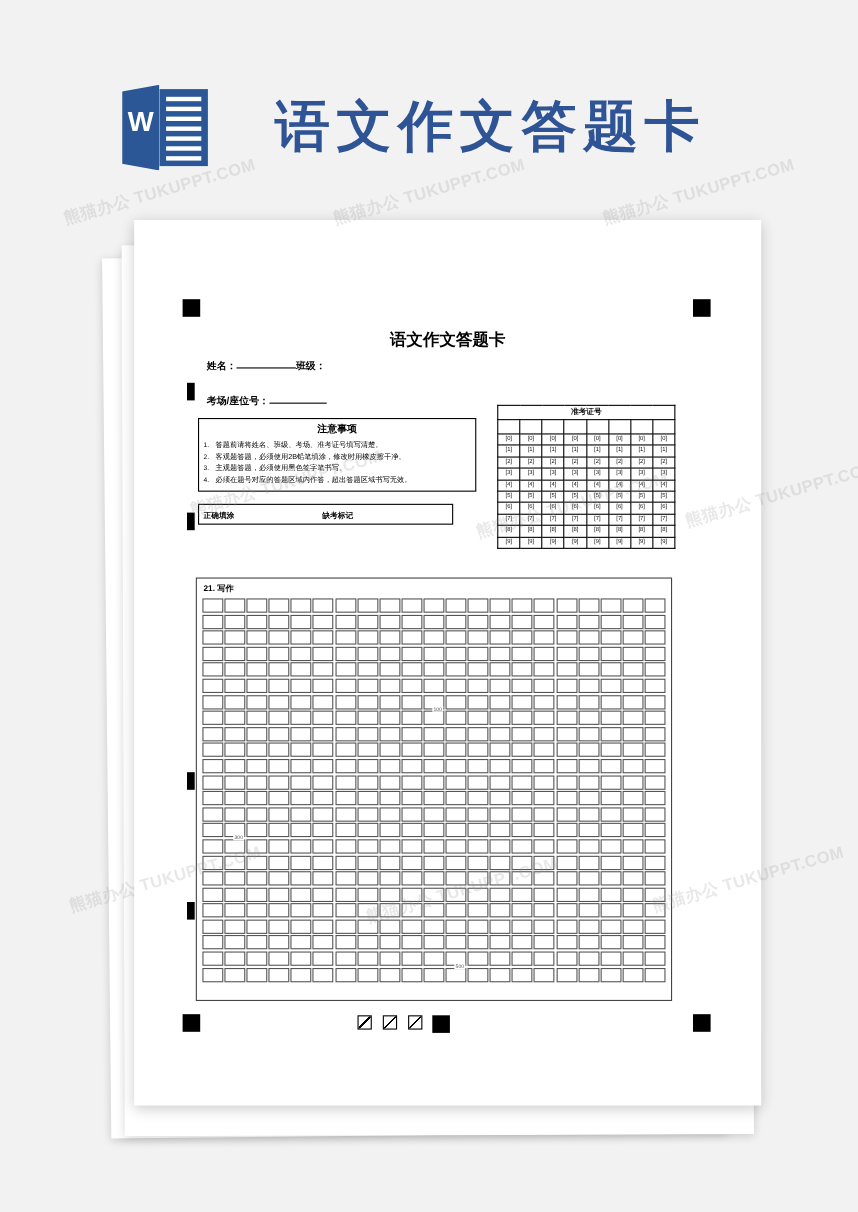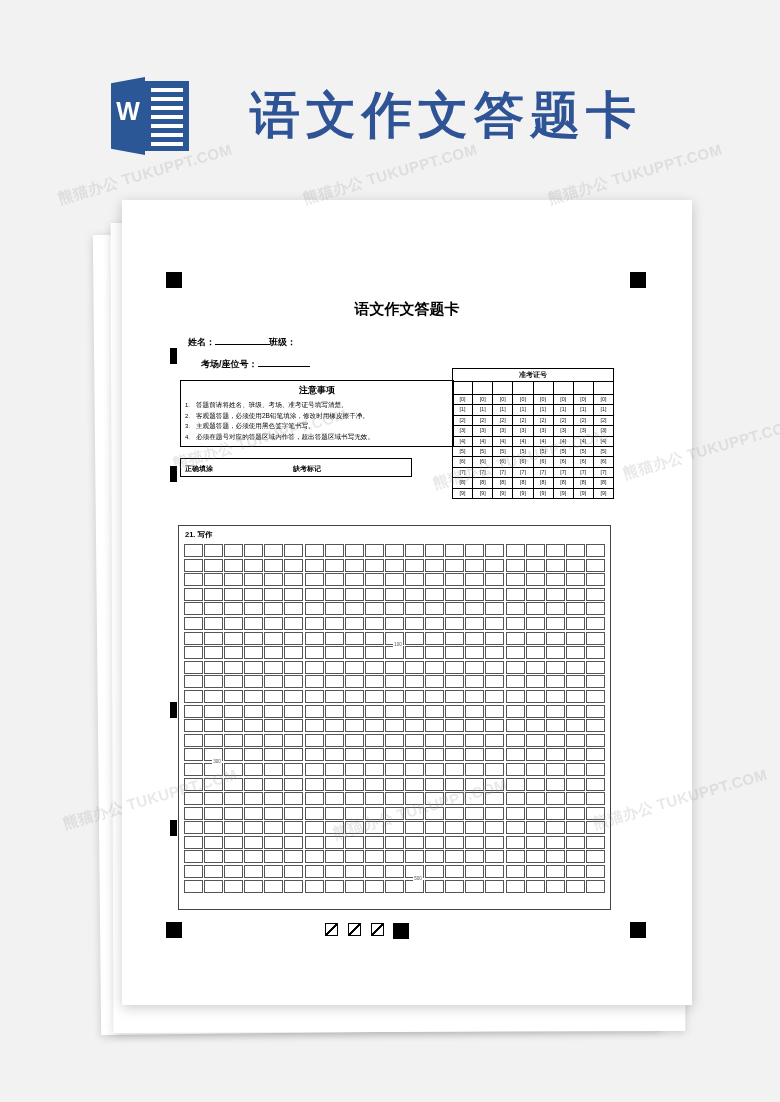--- a/index.html
+++ b/index.html
@@ -146,21 +146,21 @@
   .blank {
     display: inline-block;
     border-bottom: 1px solid #000;
     height: 9px;
   }
 
   
   .notes-box {
     position: absolute;
     left: 58px; top: 180px;
-    width: 274px;
+    width: 253px;
     border: 1px solid #000;
     box-sizing: border-box;
     padding: 3px 4px 4px 4px;
   }
   .notes-title {
     text-align: center;
     font-size: 9px;
     font-weight: bold;
     margin-bottom: 3px;
   }
@@ -320,24 +320,24 @@
   <div class="mark-big" style="left:508px; top:72px;"></div>
   <div class="mark-small" style="left:48px;  top:148px;"></div>
   <div class="mark-small" style="left:48px;  top:266px;"></div>
   <div class="mark-small" style="left:48px;  top:502px;"></div>
   <div class="mark-small" style="left:48px;  top:620px;"></div>
   <div class="mark-big" style="left:44px;  top:722px;"></div>
   <div class="mark-big" style="left:508px; top:722px;"></div>
 
   <div class="doc-title">语文作文答题卡</div>
 
-  <div class="field-row" style="left:66px; top:135px;">
+  <div class="field-row" style="left:66px; top:125px;">
     <span>姓名：</span><span class="blank" style="width:54px"></span><span>班级：</span>
   </div>
-  <div class="field-row" style="left:66px; top:157px;margin-left:13px;">
+  <div class="field-row" style="left:66px; top:157px;">
     <span>考场/座位号：</span><span class="blank" style="width:52px"></span>
   </div>
 
   <div class="notes-box">
     <div class="notes-title">注意事项</div>
     <ul class="notes-list">
       <li><span class="num">1.</span><span>答题前请将姓名、班级、考场、准考证号填写清楚。</span></li>
       <li><span class="num">2.</span><span>客观题答题，必须使用2B铅笔填涂，修改时用橡皮擦干净。</span></li>
       <li><span class="num">3.</span><span>主观题答题，必须使用黑色签字笔书写。</span></li>
       <li><span class="num">4.</span><span>必须在题号对应的答题区域内作答，超出答题区域书写无效。</span></li>

